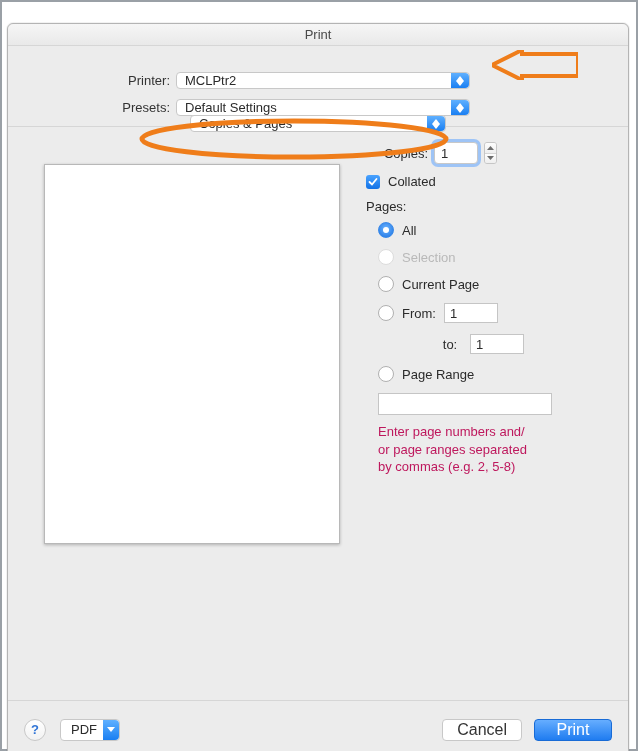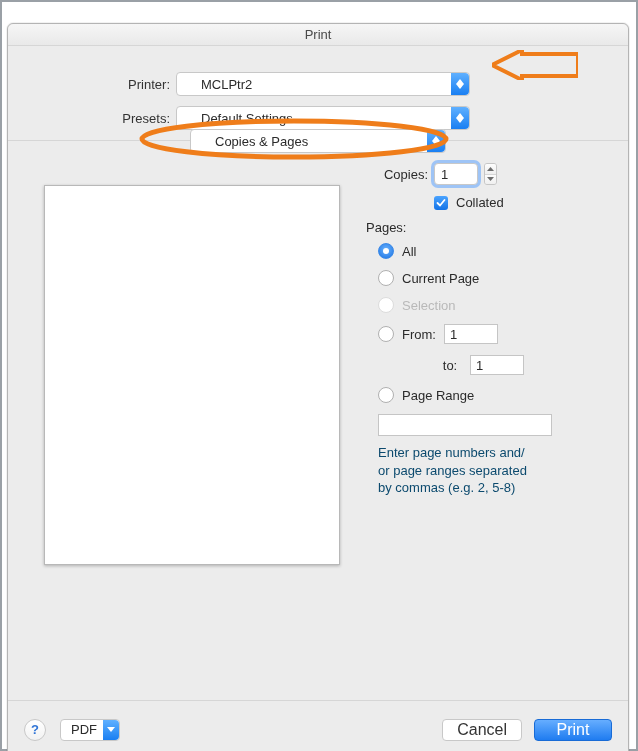--- a/index.html
+++ b/index.html
@@ -39,28 +39,28 @@
   .row {
     display: flex;
     align-items: center;
   }
   .label-col {
     text-align: right;
     padding-right: 6px;
     color: #333;
   }
   .popup-wide {
-    height: 24px;
+    height: 17px;
     background: #fff;
     border: 1px solid #c8c8c8;
     border-radius: 4px;
     display: flex;
     align-items: center;
     justify-content: space-between;
-    padding-left: 24px;
+    padding-left: 8px;
     font-size: 13px;
     position: relative;
   }
   .popup-cap {
     width: 18px; height: 100%;
     background: linear-gradient(#5fb0ff,#1a7ff2);
     border-radius: 0 4px 4px 0;
     display: flex; flex-direction: column;
     align-items: center; justify-content: center;
     gap: 0px;
@@ -186,21 +186,21 @@
   }
   .to-row { margin-left: 72px; display:flex; align-items:center; gap:8px; margin-bottom:12px;}
   .to-row .tolabel { width:24px; text-align:center; }
 
   .range-input {
     width: 174px; height:22px; background:#fff;
     border:1px solid #c5c5c5;
     margin-left:12px; margin-bottom:8px;
   }
   .hint {
-    font-size: 13px; color:#0c4a6e;
+    font-size: 13px; color:#be185d;
     margin-left:12px; line-height:1.35;
     max-width: 200px;
   }
 
   .bottom-bar {
     position:absolute; left:0; right:0; bottom:0;
     height:58px;
     border-top:1px solid #d6d6d6;
     display:flex; align-items:center;
     padding: 0 16px;
@@ -330,43 +330,43 @@
                 <path d="M0 4 L3.5 0 L7 4 Z" fill="#6d6d6d"></path>
               </svg>
             </div>
           <div>
               <svg width="7" height="4" viewBox="0 0 7 4">
                 <path d="M0 0 L3.5 4 L7 0 Z" fill="#6d6d6d"></path>
               </svg>
             </div>
         </span>
       </div>
-      <div class="opt-row" style="margin-left:68px;">
+      <div class="opt-row" style="">
         <span class="mac-checkbox">
           <svg width="10" height="10" viewBox="0 0 10 10">
               <path d="M1.5 5 L4 7.5 L8.5 2" stroke="#fff" stroke-width="1.8" fill="none" stroke-linecap="round"></path>
             </svg>
         </span>
         <span style="margin-left:8px;">Collated</span>
       </div>
 
       <div class="pages-label">Pages:</div>
 
       <div class="radio-list">
         <div class="ritem">
           <span class="radio checked"></span>
           <span class="rlabel">All</span>
         </div>
         <div class="ritem">
+          <span class="radio disabled"></span>
+          <span class="rlabel disabled">Selection</span>
+        </div>
+        <div class="ritem">
           <span class="radio"></span>
           <span class="rlabel">Current Page</span>
-        </div>
-        <div class="ritem">
-          <span class="radio disabled"></span>
-          <span class="rlabel disabled">Selection</span>
         </div>
         <div class="ritem">
           <span class="radio"></span>
           <span class="rlabel">From:</span>
           <span class="from-input">
             <span>1</span>
           </span>
         </div>
         <div class="to-row">
           <span class="tolabel">to:</span>

